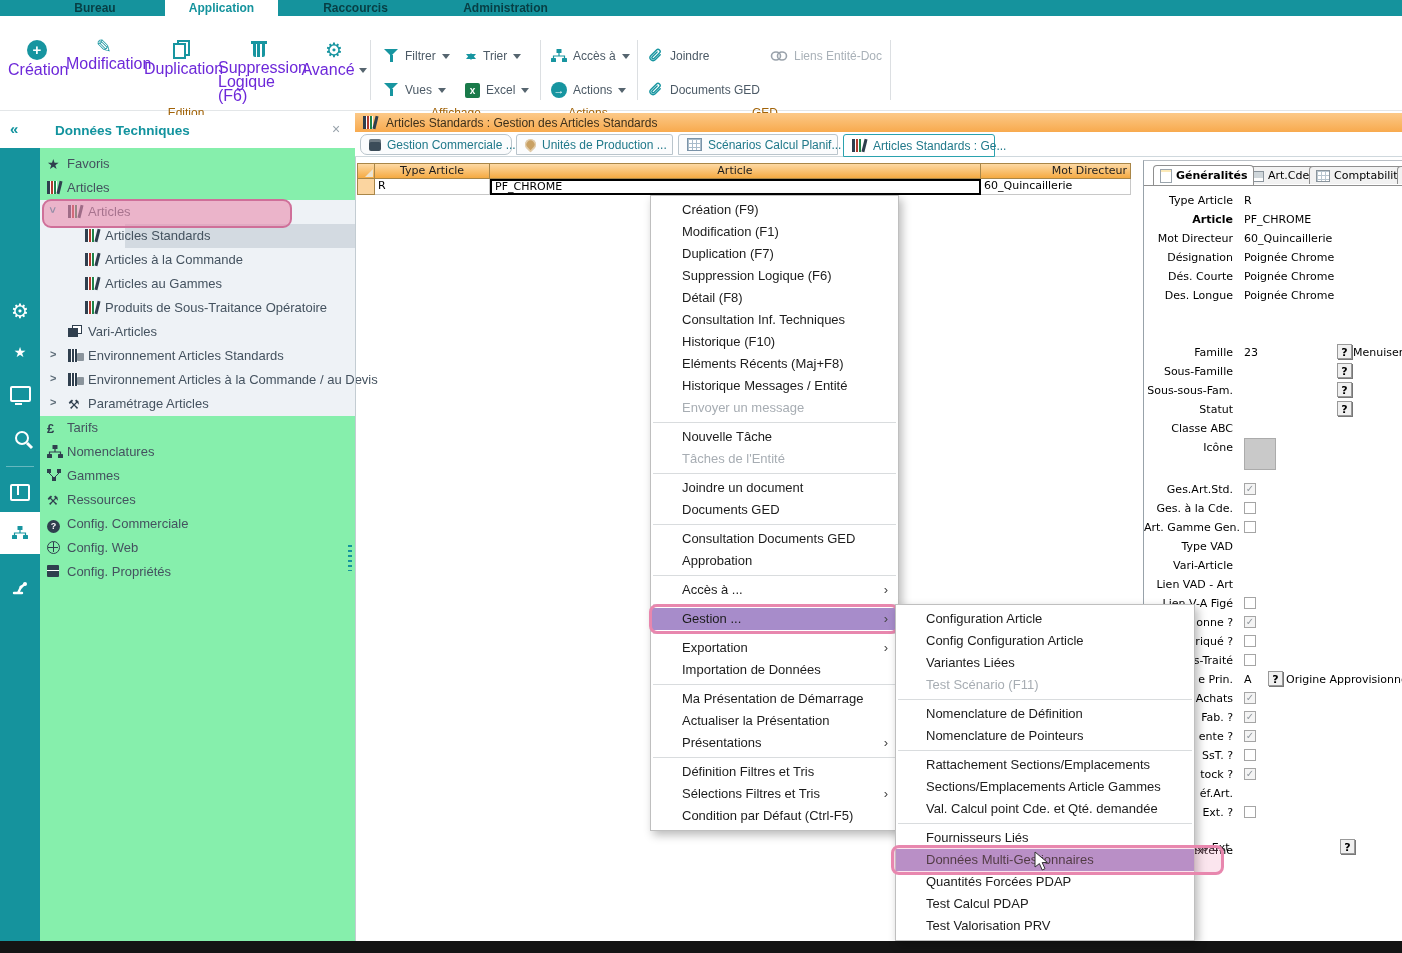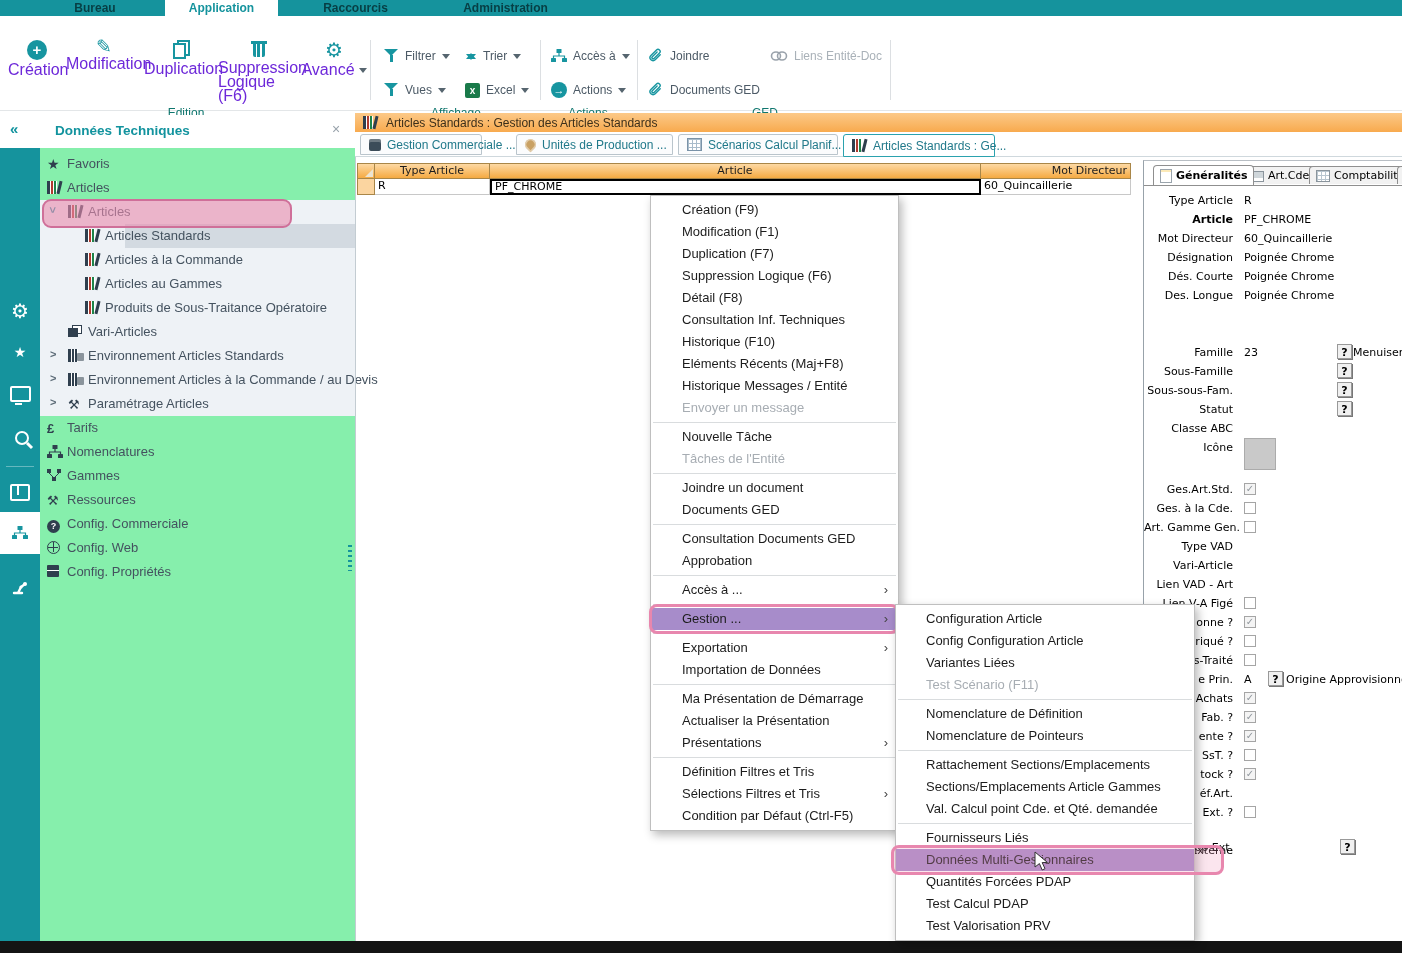--- a/index.html
+++ b/index.html
@@ -14,21 +14,21 @@
 
   
   #ribbon{position:absolute;left:0;top:16px;width:1402px;height:94px;background:#fff;
           border-bottom:1px solid #e3e6e8;}
   .rbtn-big{position:absolute;top:24px;text-align:left;color:#6d28d9;font-size:16px;line-height:14px;cursor:pointer;}
   .rbtn-big .ic{margin:0 auto 3px auto;display:flex;}
   .rbtn-small{position:absolute;display:flex;align-items:center;gap:6px;font-size:12px;color:#4c5a66;height:20px;cursor:pointer;}
   .rbtn-small.dis{color:#a9b1b8;}
   .caret{width:0;height:0;border:4px solid transparent;border-top:5px solid #56656f;margin-top:5px;}
   .vsep{position:absolute;top:24px;height:60px;width:1px;background:#dcdfe2;}
-  .grp-label{position:absolute;top:90px;width:100px;text-align:center;font-size:12px;color:#0f766e;}
+  .grp-label{position:absolute;top:90px;width:100px;text-align:center;font-size:12px;color:#a16207;}
 
   
   .ic{display:inline-flex;align-items:center;justify-content:center;position:relative;flex:0 0 auto;}
   .ic-plus-circle{width:20px;height:20px;border-radius:50%;background:#1795a0;}
   .ic-plus-circle::before{content:"+";color:#fff;font-weight:bold;font-size:15px;line-height:20px;}
   .ic-pencil::before{content:"✎";font-size:19px;color:#1795a0;}
   .ic-copy{width:17px;height:19px;}
   .ic-copy::before{content:"";position:absolute;top:0;right:0;width:9px;height:12px;border:2px solid #1795a0;background:#fff;}
   .ic-copy::after{content:"";position:absolute;bottom:0;left:0;width:9px;height:12px;border:2px solid #1795a0;background:#fff;}
   .ic-trash{width:16px;height:18px;}
@@ -428,21 +428,21 @@
       </div>
     </div>
   <div id="side-border"></div>
   <div id="splitter"></div>
 
   <div id="main-title">
     <span class="ic ic-books"></span>
     <span>Articles Standards : Gestion des Articles Standards</span>
   </div>
   <div id="doc-tabs">
-      <div class="dtab" style="left: 5px; width: 122px;">
+      <div class="dtab" style="left: 5px; width: 152px; border-radius: 7px;">
         <span class="ic ic-cube" style="color:#1795a0"></span>
         <span>Gestion Commerciale ...</span>
       </div>
       <div class="dtab" style="left: 161px; width: 157px;">
         <span class="ic ic-fan" style="color:#1795a0"></span>
         <span>Unités de Production ...</span>
       </div>
       <div class="dtab" style="left: 323px; width: 160px;">
         <span class="ic ic-grid" style="color:#1795a0"></span>
         <span>Scénarios Calcul Planif...</span>

